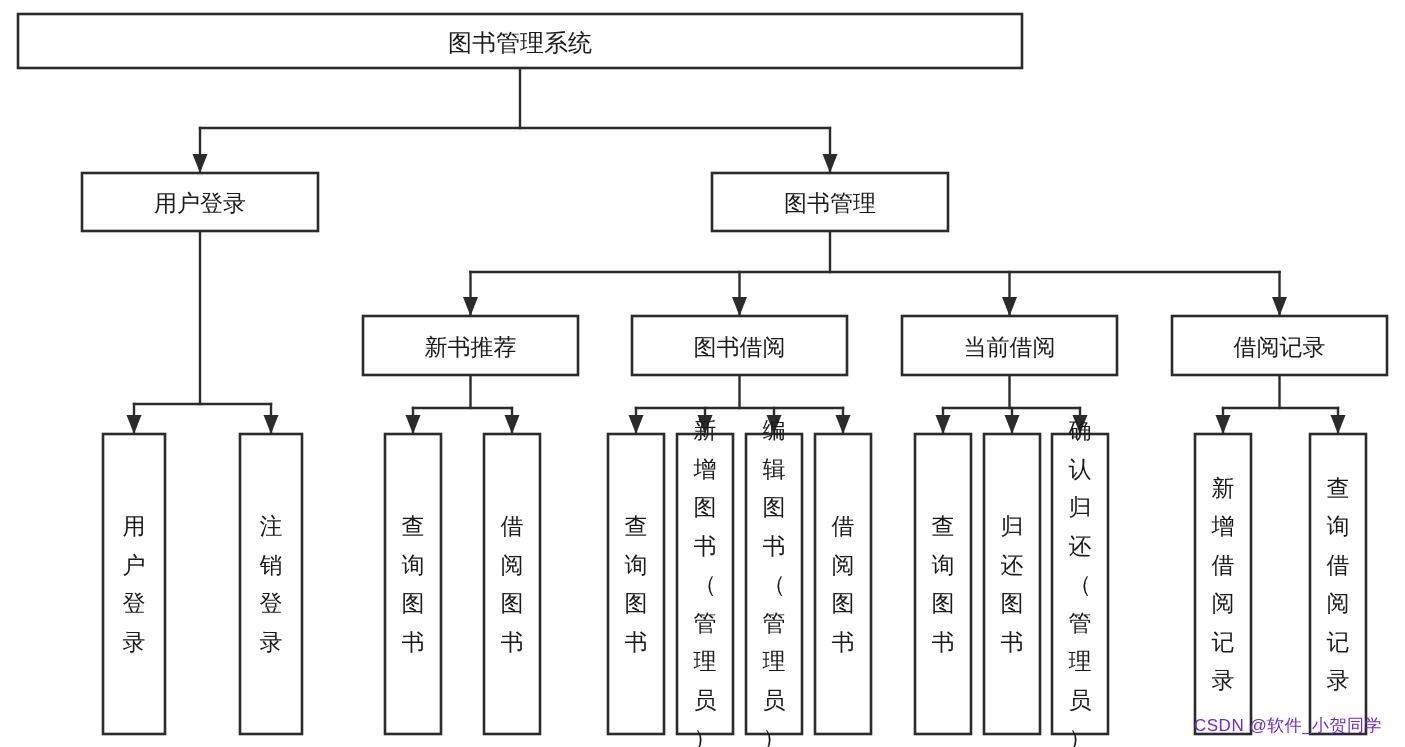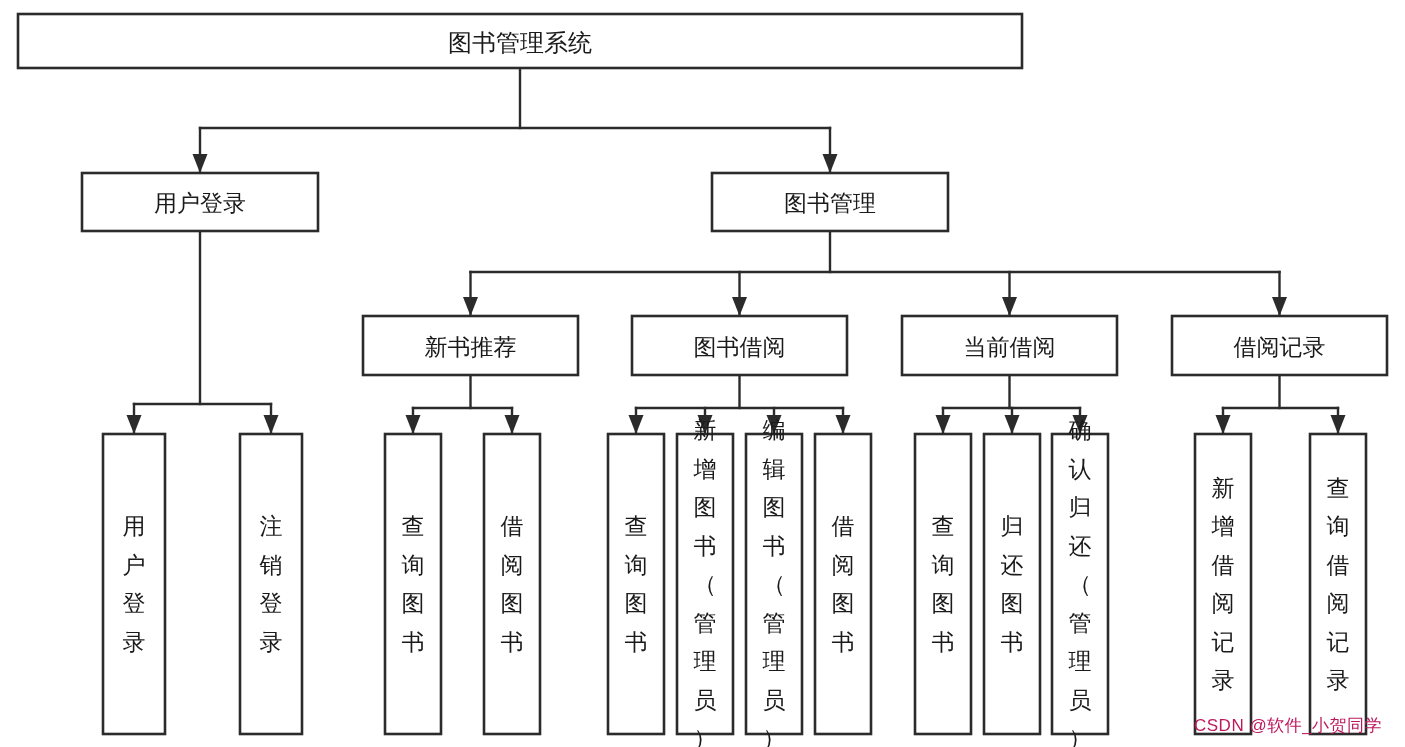--- a/index.html
+++ b/index.html
@@ -23,21 +23,21 @@
   }
   .label-h{font-size:23px;}
   .label-h-root{font-size:24px;}
   .label-v{font-size:23px;}
 
   .watermark{
     position:absolute;
     left:1194px;top:714px;
     font-family:"Liberation Sans","DejaVu Sans",sans-serif;
     font-size:17px;
-    color:#be185d;
+    color:#6d28d9;
     white-space:nowrap;
     letter-spacing:0.5px;
     user-select:none;
   }
 </style>
 </head>
 <body>
 
 <div id="stage">
 

